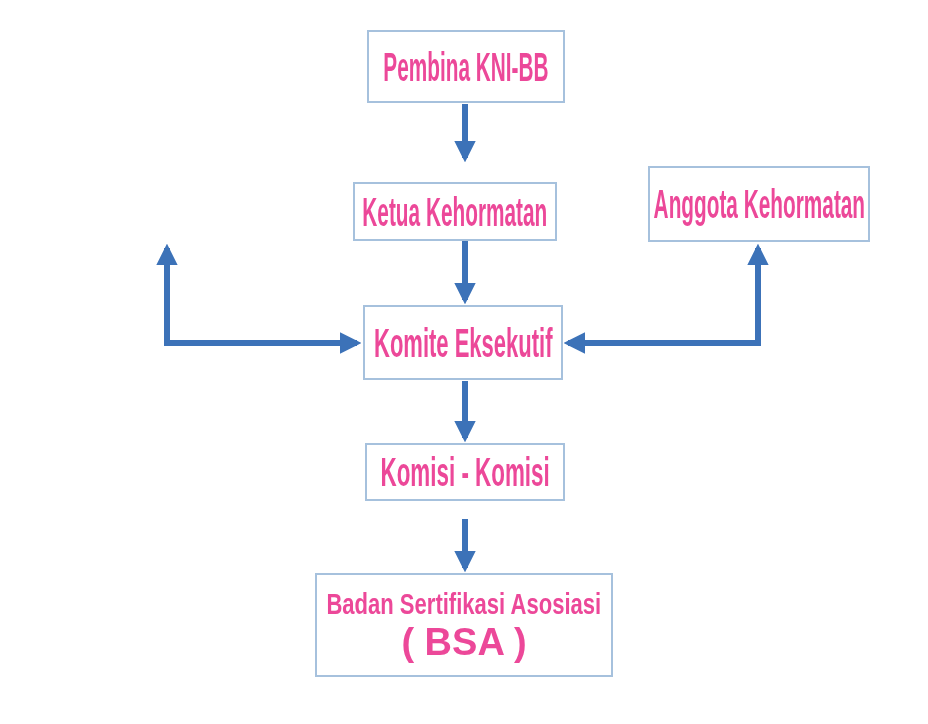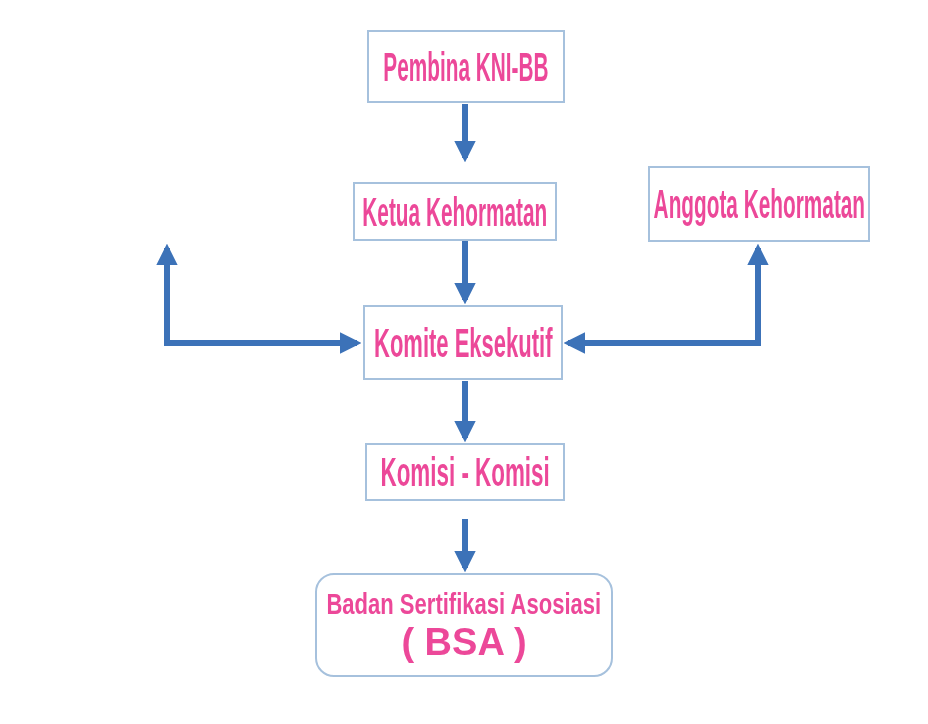--- a/index.html
+++ b/index.html
@@ -48,21 +48,21 @@
   .t-icold  { font-size: 27px; transform: scaleX(0.84); line-height: 1.12; }
   .t-bsa1   { font-size: 29px; transform: scaleX(0.76); }
   .t-bsa2   { font-size: 38px; transform: scaleX(1); margin-top: 4px; text-align: right; }
 
   .node-pembina { left: 367px; top: 30px;  width: 198px; height: 73px;  }
   .node-icold   { left: 30px;  top: 166px; width: 272px; height: 76px;  }
   .node-ketua   { left: 353px; top: 163px; width: 204px; height: 59px; margin-top: 19px;  }
   .node-anggota { left: 648px; top: 166px; width: 222px; height: 76px;  }
   .node-komite  { left: 363px; top: 305px; width: 200px; height: 75px;  }
   .node-komisi  { left: 365px; top: 443px; width: 200px; height: 58px;  }
-  .node-bsa     { left: 315px; top: 573px; width: 298px; height: 104px; border-radius: 19px; }
+  .node-bsa     { left: 315px; top: 573px; width: 298px; height: 104px; }
 </style>
 </head>
 <body>
 
 <div class="canvas">
 
   <svg class="arrows" width="928" height="724" viewBox="0 0 928 724">
     <defs>
       <marker id="ah" viewBox="0 0 10 10" refX="8" refY="5" markerWidth="3.6" markerHeight="3.6" orient="auto-start-reverse">
         <path d="M 0 0 L 10 5 L 0 10 z" fill="#3c72b8"></path>

